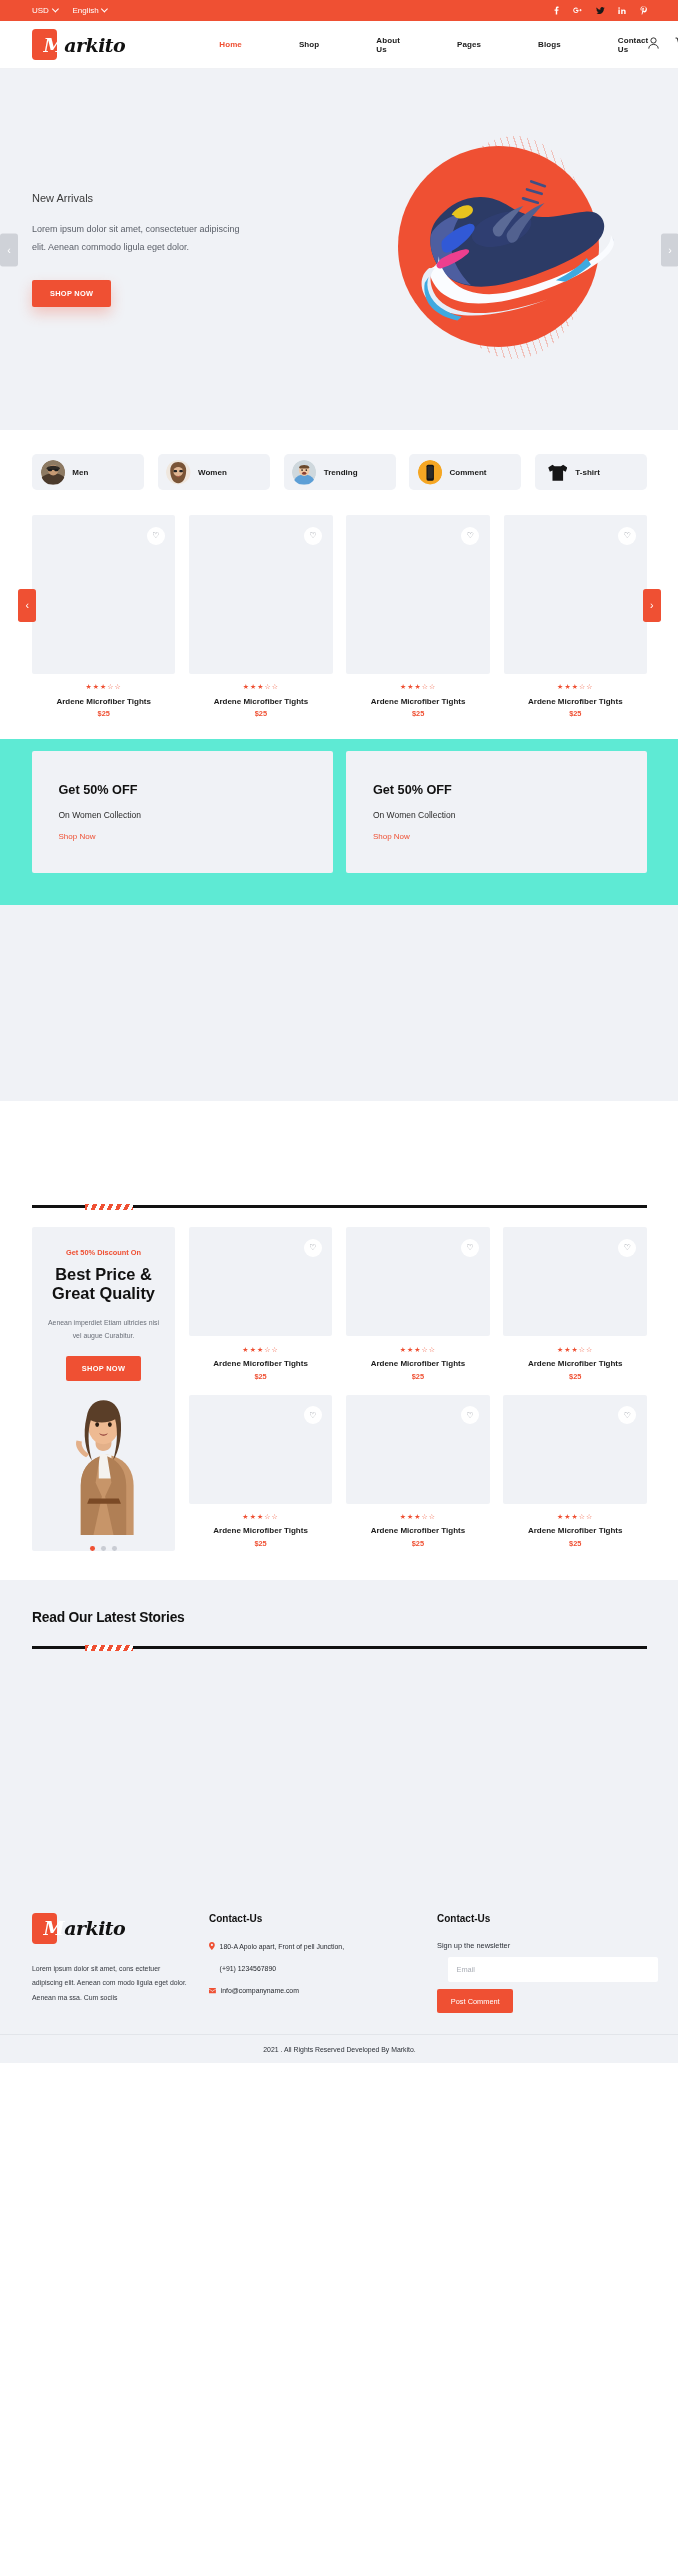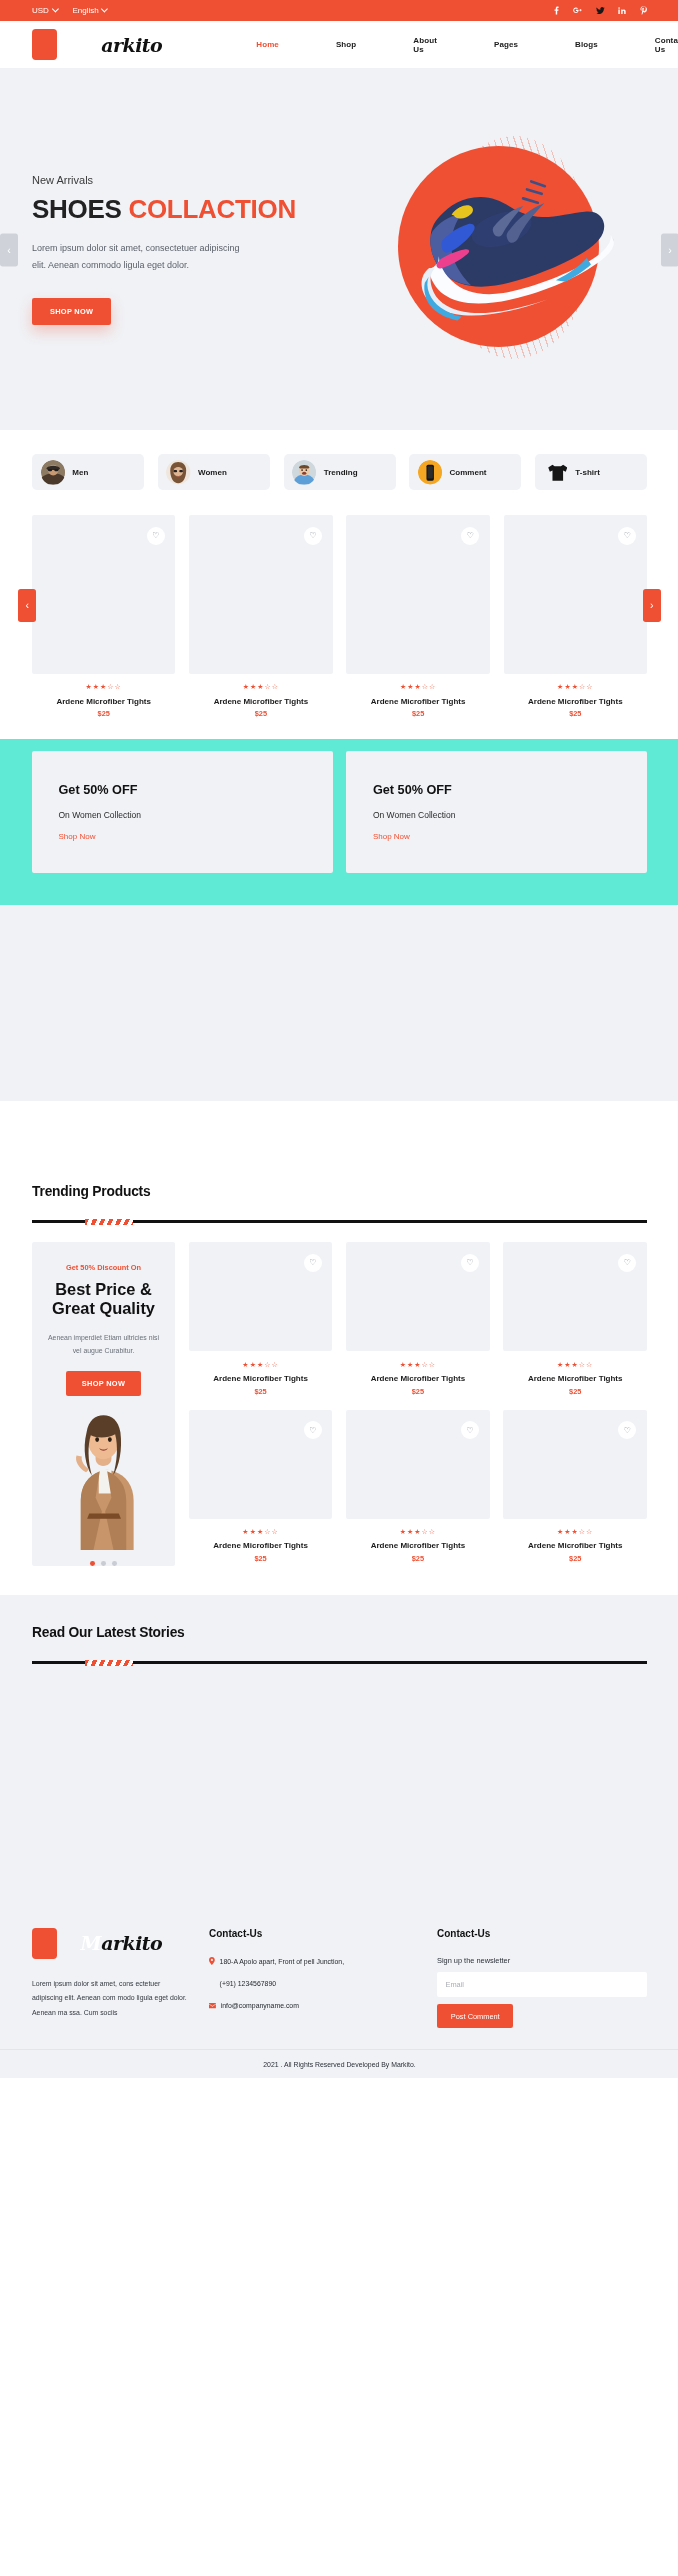--- a/index.html
+++ b/index.html
@@ -25,21 +25,21 @@
   .caret { display:inline-block; width:4.8px; height:4.8px; border-right:1.1px solid #fff;
            border-bottom:1.1px solid #fff; transform:rotate(45deg) translate(-1.1px,-1.1px); }
   .topbar-right { display:flex; align-items:center; gap:13.8px; }
   .soc { color:#fff; font-size:8px; line-height:1; cursor:pointer; display:flex; align-items:center; }
   .soc svg { display:block; }
   .soc.tw svg { fill:#111; }
 
   
   .header { background:#fff; height:48px; display:flex; align-items:center; border-bottom:0.5px solid #f0f1f4;}
   .header .container { display:flex; align-items:center; }
-  .logo { display:flex; align-items:center; cursor:pointer;gap:37px; }
+  .logo { display:flex; align-items:center; cursor:pointer; }
   .logo-badge {
     width:25.4px;height:31px;background:#ef5033;border-radius:3.7px;
     display:flex;align-items:center;justify-content:center;
     margin-right:-13.8px;
   }
   .logo-text {
     font-family:"DejaVu Serif", serif;
     font-style:italic; font-weight:700; font-size:19px; color:#111;
     letter-spacing:-0.5px; position:relative; z-index:2;
   }
@@ -187,21 +187,21 @@
   .tag {
     background:#fff; border-radius:2.7px; padding:4.2px 6.9px; font-size:6.4px;
     color:#2a2a2a; cursor:pointer;
   }
   .tag.on { background:#ef5033; color:#fff; }
   .cline { display:flex; gap:4.8px; font-size:6.9px; color:#1f2227; line-height:1.85; margin-bottom:8.5px; }
   .cline .ci { color:#ef5033; flex:none; margin-top:1.1px; }
   .newsletter-label { font-size:7.4px; color:#2b2f36; margin-bottom:7.4px; }
   .email-input {
     width:100%; height:24.4px; border:none; border-radius:2.1px; background:#fff;
-    padding:0 8.5px; font-size:7.4px; color:#333; font-family:"Liberation Sans", sans-serif;
+    padding:0 8.5px; font-size:7.4px; color:#333; font-family:"Liberation Sans", sans-serif;margin-left:11px;
   }
   .email-input::placeholder { color:#a9adb5; }
   .btn-post {
     margin-top:7.4px; background:#ef5033; color:#fff; border:none; border-radius:2.1px;
     padding:7.4px 13.8px; font-size:7.4px; cursor:pointer; font-family:"Liberation Sans", sans-serif;
   }
   .copy {
     background:#f0f2f6; border-top:0.5px solid #e2e5ea; padding:10.6px 0;
     text-align:center; font-size:6.9px; color:#2b2f36;
   }
@@ -291,21 +291,20 @@
       </div>
     </div>
   </div>
 
   <section class="hero">
     <div class="slide-arrow left">‹</div>
     <div class="slide-arrow right">›</div>
     <div class="container">
       <div class="hero-copy">
         <div class="hero-kicker">New Arrivals</div>
-        <h1 class="hero-title"><span>SHOES</span> <span class="accent">COLLACTION</span></h1>
         <p class="hero-sub">Lorem ipsum dolor sit amet, consectetuer adipiscing elit. Aenean commodo ligula eget dolor.</p>
         <button class="btn-primary">SHOP NOW</button>
       </div>
 
       <div class="hero-visual">
         <div class="hero-lines"></div>
         <div class="hero-circle"></div>
         <svg class="hero-shoe" viewBox="0 0 470 320">
           <g transform="rotate(-17 235 160)">
             <path d="M112 92c-10 22-8 52 4 74 14 26 44 44 86 50 52 7 128 2 180-12 30-8 48-22 50-40 2-16-8-28-28-32-24-5-56-6-80-14-22-7-38-20-52-36-14-16-28-28-48-34-32-10-60-2-84 12-16 9-24 20-28 32z" fill="#2c3b66"></path>
@@ -463,21 +462,20 @@
         <a>Shop Now</a>
       </div>
     </div>
   </section>
 
   <div class="band"></div>
   <div class="band-white"></div>
 
   <section class="sect">
     <div class="container">
-      <h2 class="sect-head">Trending Products</h2>
       <div class="divider"></div>
     </div>
   </section>
 
   <section class="trending">
     <div class="container">
       <div class="tgrid">
 
         <div class="tpromo">
           <div class="kick">Get 50% Discount On</div>

